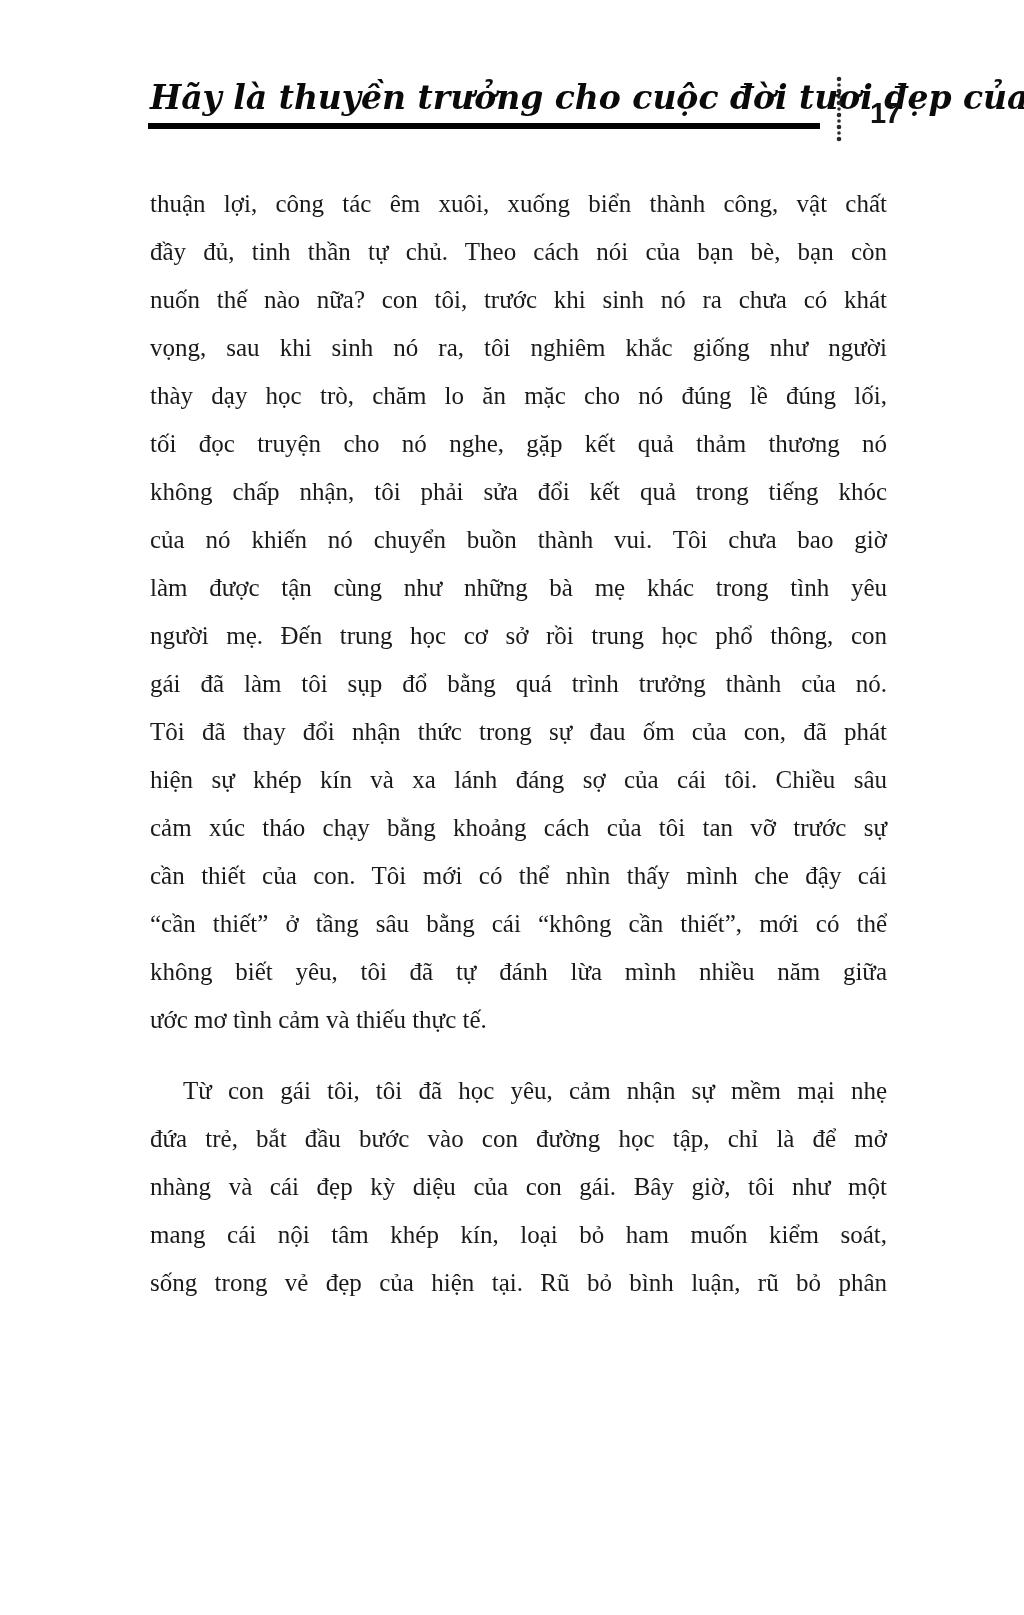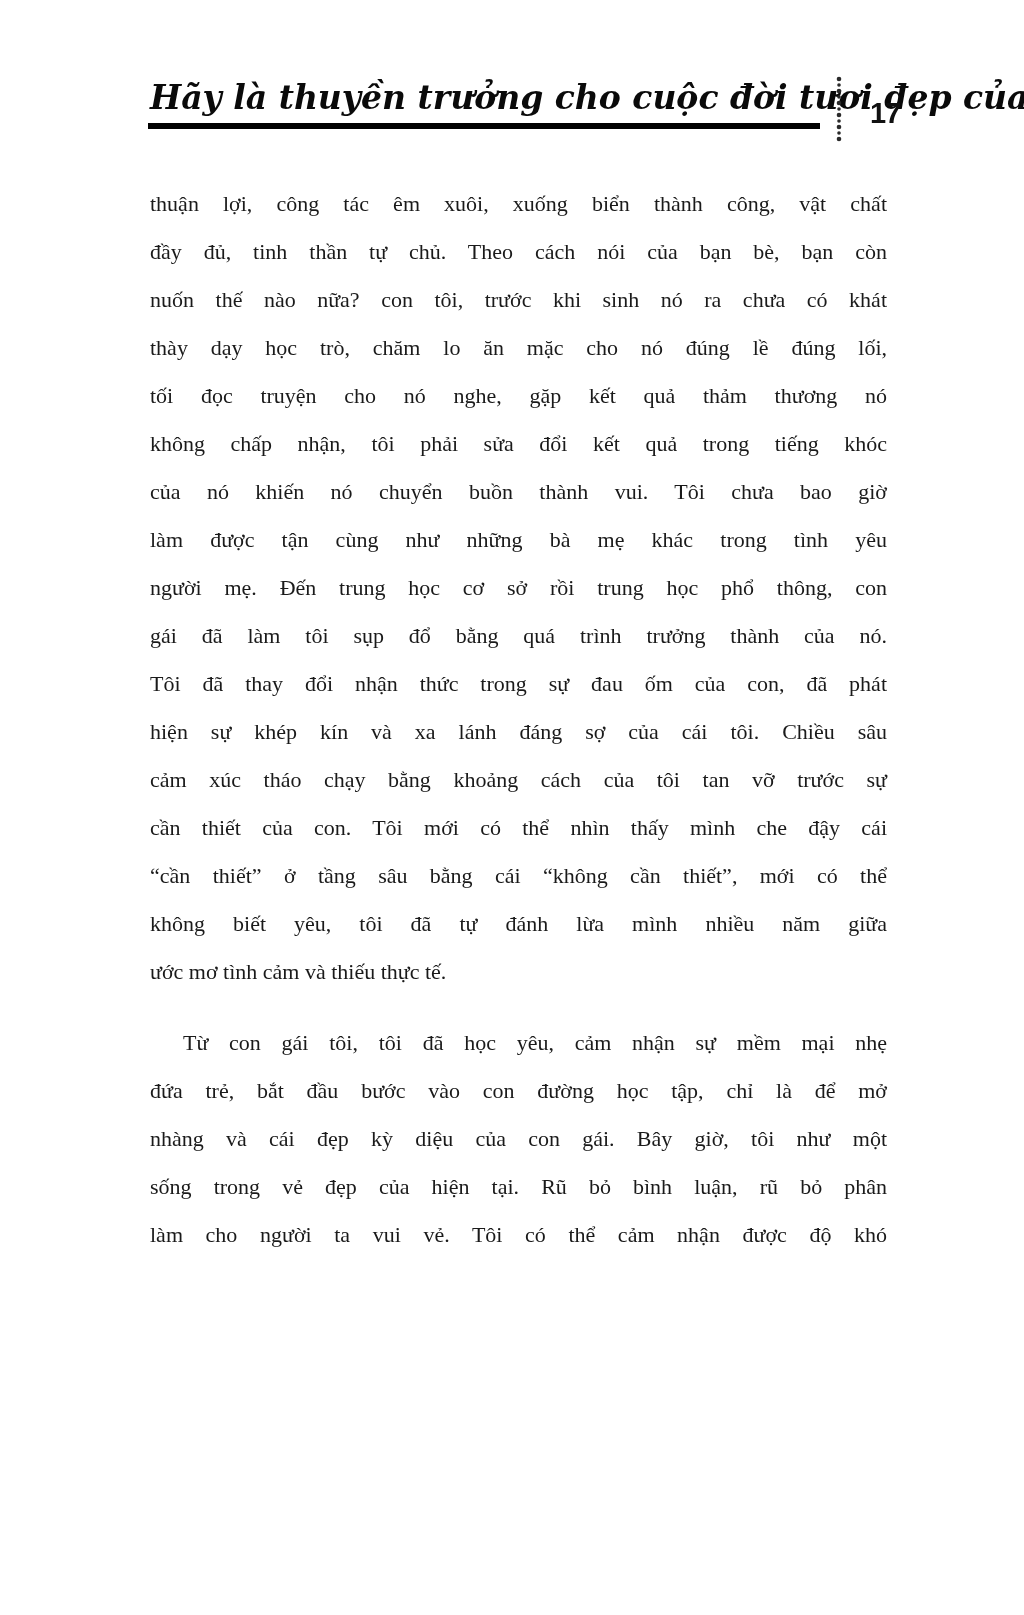--- a/index.html
+++ b/index.html
@@ -50,21 +50,21 @@
     font-size: 29px;
     letter-spacing: -1px;
     color: #111111;
   }
   
   .body-text {
     position: absolute;
     left: 150px;
     top: 180px;
     width: 737px;
-    font-size: 22px;
+    font-size: 25px;
     line-height: 48px;
     color: #1a1a1a;
   }
   .para { margin: 0; }
   .para + .para { margin-top: 23px; }
   .para.indent .line:first-child { text-indent: 33px; }
   .line {
     text-align: justify;
     text-align-last: justify;
     white-space: normal;
@@ -99,37 +99,38 @@
     </g>
   </svg>
 
   <div class="page-number">17</div>
 
   <div class="body-text">
       <div class="para">
         <div class="line">thuận lợi, công tác êm xuôi, xuống biển thành công, vật chất</div>
         <div class="line">đầy đủ, tinh thần tự chủ. Theo cách nói của bạn bè, bạn còn</div>
         <div class="line">nuốn thế nào nữa? con tôi, trước khi sinh nó ra chưa có khát</div>
+        <div class="line">vọng, sau khi sinh nó ra, tôi nghiêm khắc giống như người</div>
         <div class="line">thày dạy học trò, chăm lo ăn mặc cho nó đúng lề đúng lối,</div>
         <div class="line">tối đọc truyện cho nó nghe, gặp kết quả thảm thương nó</div>
         <div class="line">không chấp nhận, tôi phải sửa đổi kết quả trong tiếng khóc</div>
         <div class="line">của nó khiến nó chuyển buồn thành vui. Tôi chưa bao giờ</div>
         <div class="line">làm được tận cùng như những bà mẹ khác trong tình yêu</div>
         <div class="line">người mẹ. Đến trung học cơ sở rồi trung học phổ thông, con</div>
         <div class="line">gái đã làm tôi sụp đổ bằng quá trình trưởng thành của nó.</div>
         <div class="line">Tôi đã thay đổi nhận thức trong sự đau ốm của con, đã phát</div>
         <div class="line">hiện sự khép kín và xa lánh đáng sợ của cái tôi. Chiều sâu</div>
         <div class="line">cảm xúc tháo chạy bằng khoảng cách của tôi tan vỡ trước sự</div>
         <div class="line">cần thiết của con. Tôi mới có thể nhìn thấy mình che đậy cái</div>
         <div class="line">“cần thiết” ở tầng sâu bằng cái “không cần thiết”, mới có thể</div>
         <div class="line">không biết yêu, tôi đã tự đánh lừa mình nhiều năm giữa</div>
         <div class="line last">ước mơ tình cảm và thiếu thực tế.</div>
       </div>
       <div class="para indent">
         <div class="line">Từ con gái tôi, tôi đã học yêu, cảm nhận sự mềm mại nhẹ</div>
         <div class="line">đứa trẻ, bắt đầu bước vào con đường học tập, chỉ là để mở</div>
         <div class="line">nhàng và cái đẹp kỳ diệu của con gái. Bây giờ, tôi như một</div>
+        <div class="line">mang cái nội tâm khép kín, loại bỏ ham muốn kiểm soát,</div>
         <div class="line">sống trong vẻ đẹp của hiện tại. Rũ bỏ bình luận, rũ bỏ phân</div>
-        <div class="line">làm cho người ta vui vẻ. Tôi có thể cảm nhận được độ khó</div>
       </div>
     </div>
 
 </div>
 
 </body></html>

